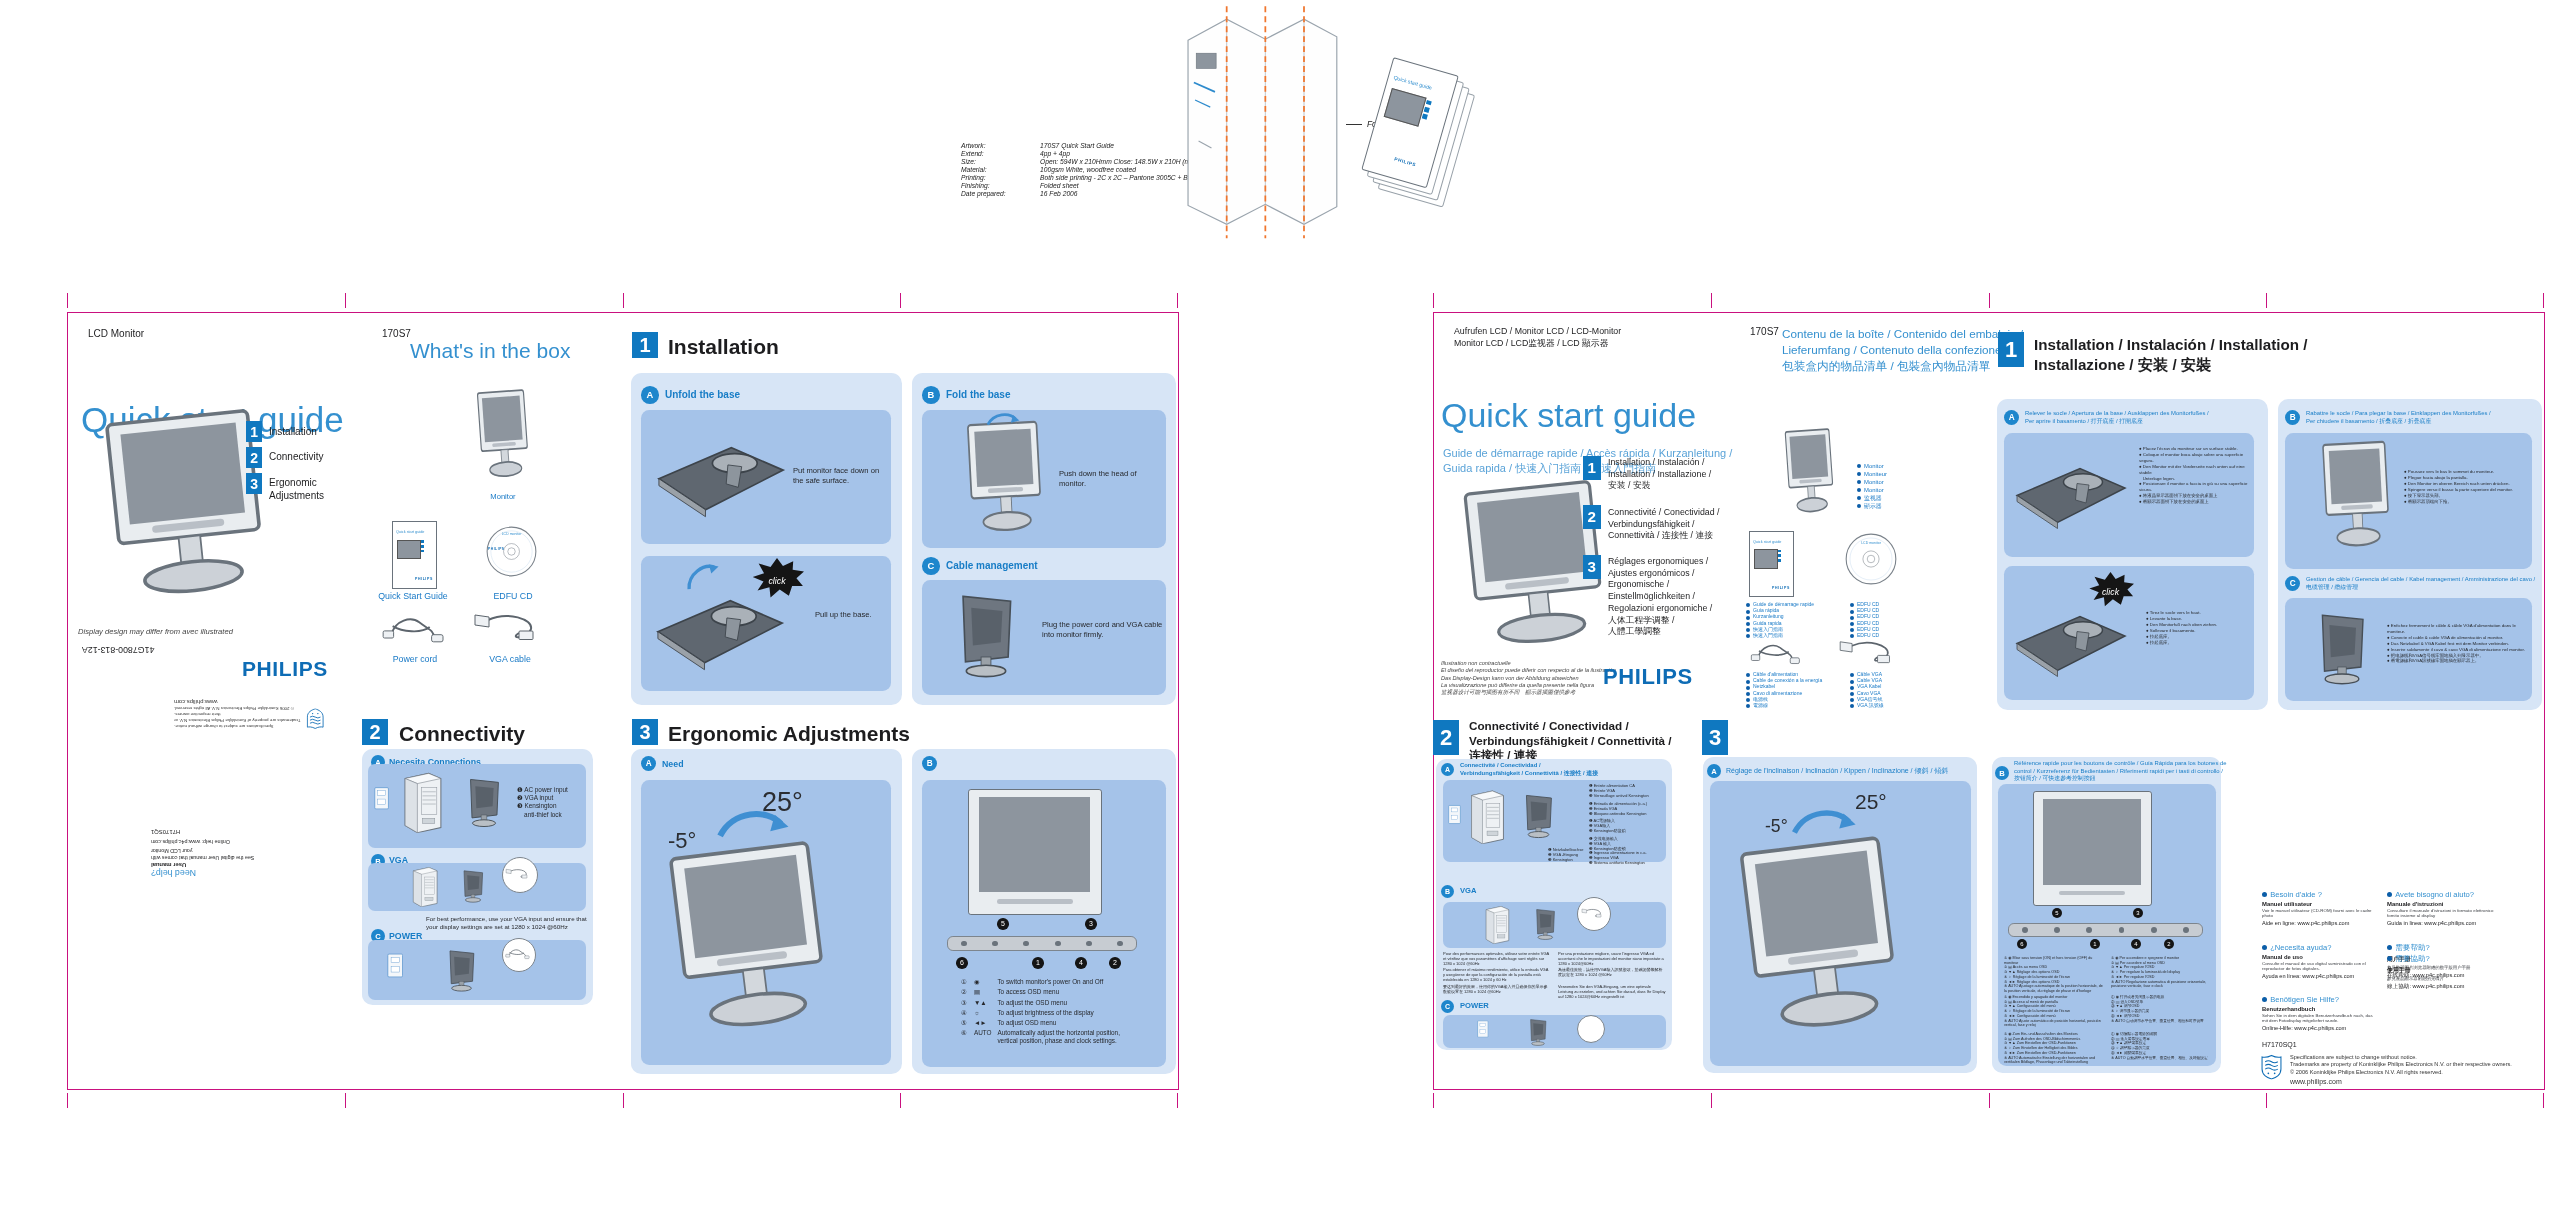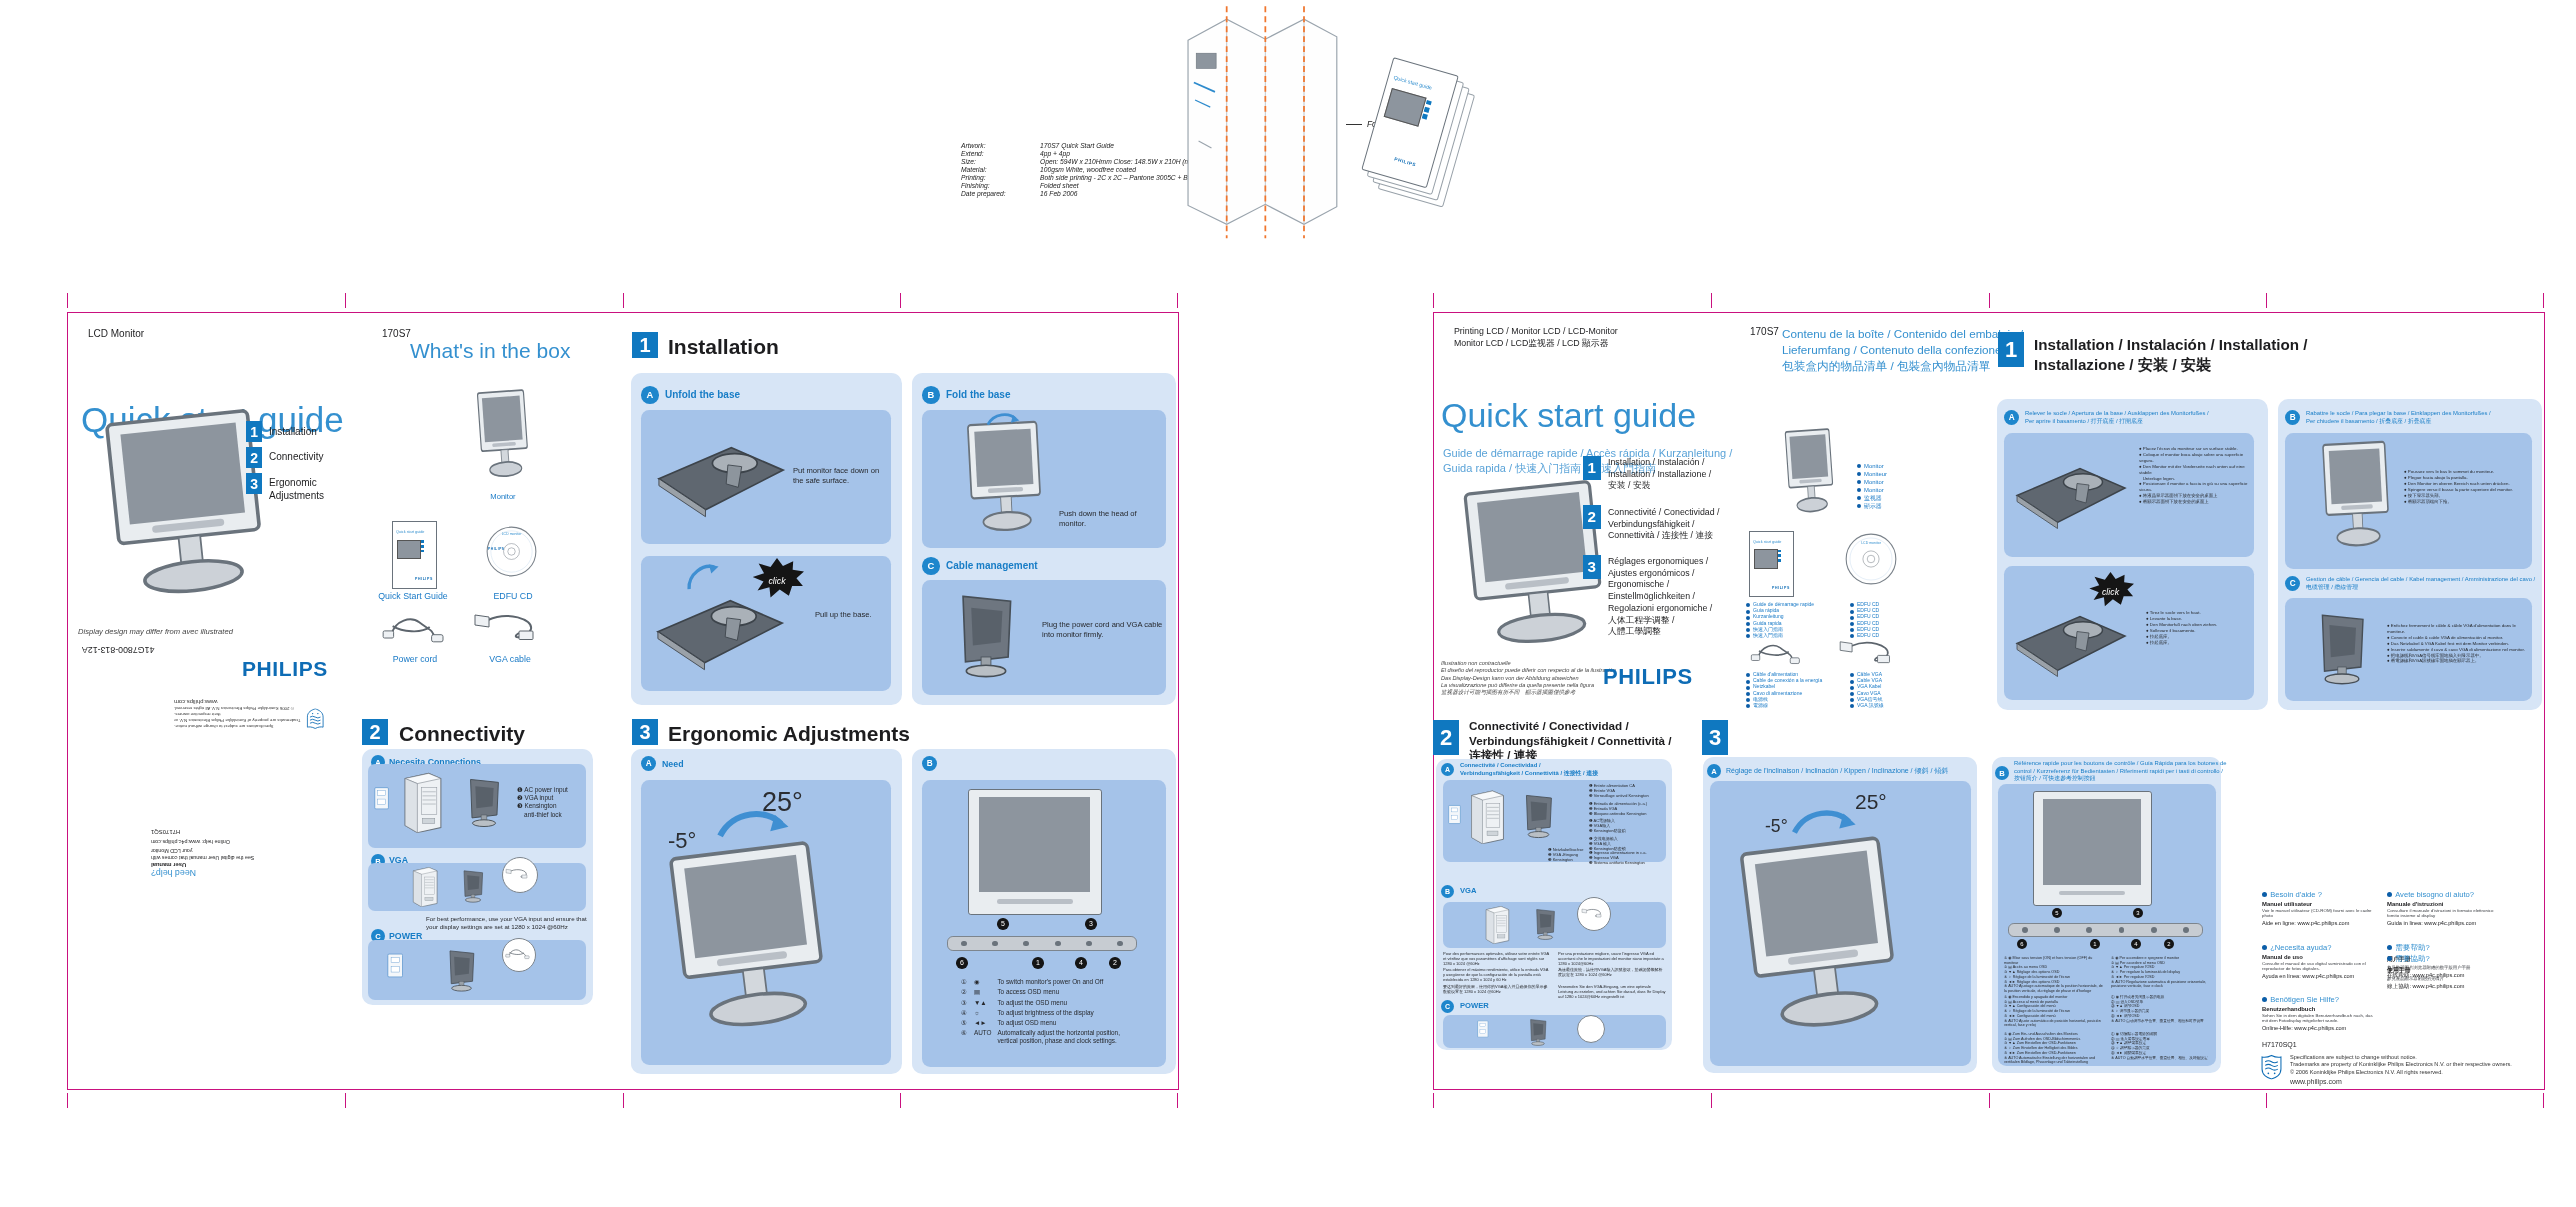--- a/index.html
+++ b/index.html
@@ -299,21 +299,21 @@
 
 <div class="lcircle" style="left:922px;top:386px;width:17.6px;height:17.6px;font-size:9.4px;">B</div>
 <div class="slabel" style="left:946px;top:389px;font-size:10px;">Fold the base</div>
 <div class="inner" style="left:922px;top:410px;width:244px;height:138px;"></div>
 <svg class="abs" style="left:961px;top:419px;transform:rotate(-3deg)" width="88" height="122" viewBox="0 0 100 110" preserveAspectRatio="none">
       <use href="#mon-front"></use>
     </svg>
 <svg class="abs" style="left:985px;top:410px" width="35" height="17.6" viewBox="0 0 100 50">
       <use href="#arrow-cw"></use>
     </svg>
-<div class="cap" style="left:1059px;top:469px;width:100px;font-size:7.6px;line-height:10px;margin-top:40px;">Push down the head of monitor.</div>
+<div class="cap" style="left:1059px;top:469px;width:100px;font-size:7.6px;line-height:10px;">Push down the head of monitor.</div>
 
 <div class="lcircle" style="left:922px;top:557px;width:17.6px;height:17.6px;font-size:9.4px;">C</div>
 <div class="slabel" style="left:946px;top:560px;font-size:10px;">Cable management</div>
 <div class="inner" style="left:922px;top:580px;width:244px;height:115px;"></div>
 <svg class="abs" style="left:945px;top:586px" width="82" height="101" viewBox="0 0 100 110">
       <use href="#mon-back"></use>
     </svg>
 <div class="cap pre" style="left:1042px;top:620px;width:123px;font-size:7.6px;line-height:10px;">Plug the power cord and VGA cable
 into monitor firmly.</div>
 
@@ -432,21 +432,21 @@
         <span class="pre">To adjust OSD menu</span>
       </div>
   <div class="lrow">
         <span class="n">⑥</span>
         <span class="i">AUTO</span>
         <span class="pre">Automatically adjust the horizontal position,
 vertical position, phase and clock settings.</span>
       </div>
 </div>
 
-<div class="abs" style="left:1454px;top:326px;font-size:8.8px;">Printing LCD / Monitor LCD / LCD-Monitor</div>
+<div class="abs" style="left:1454px;top:326px;font-size:8.8px;">Aufrufen LCD / Monitor LCD / LCD-Monitor</div>
 <div class="abs" style="left:1454px;top:338px;font-size:8.8px;">Monitor LCD / LCD监视器 / LCD 顯示器</div>
 <div class="abs" style="left:1750px;top:326px;font-size:10px;">170S7</div>
 <div class="abs pre title-blue" style="left:1782px;top:326px;font-size:11.7px;line-height:16px;">Contenu de la boîte / Contenido del embalaje /
 Lieferumfang / Contenuto della confezione /
 包装盒内的物品清单 / 包裝盒內物品清單</div>
 
 <div class="abs title-blue" style="left:1441px;top:396px;font-size:34px;">Quick start guide</div>
 <div class="abs pre sub-blue" style="left:1443px;top:446px;font-size:11px;line-height:15.2px;">Guide de démarrage rapide / Accès rápida / Kurzanleitung /
 Guida rapida / 快速入门指南 / 快速入門指南</div>
 

